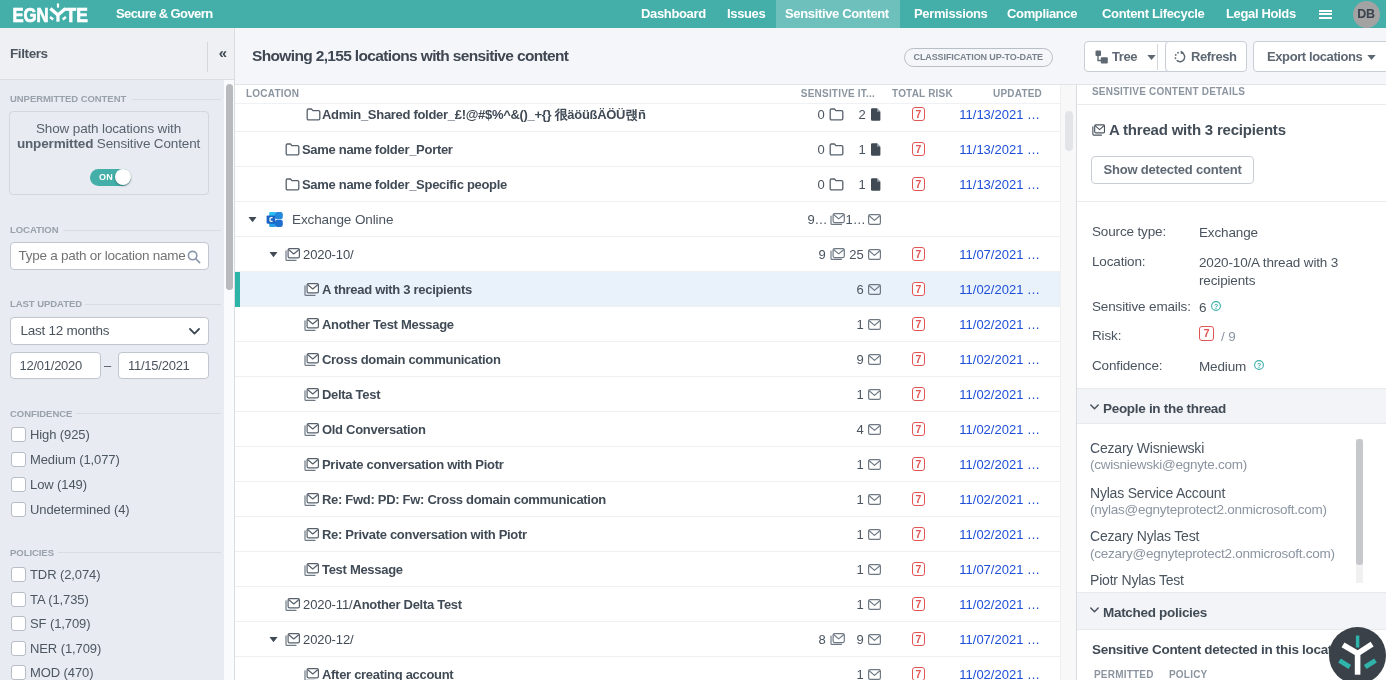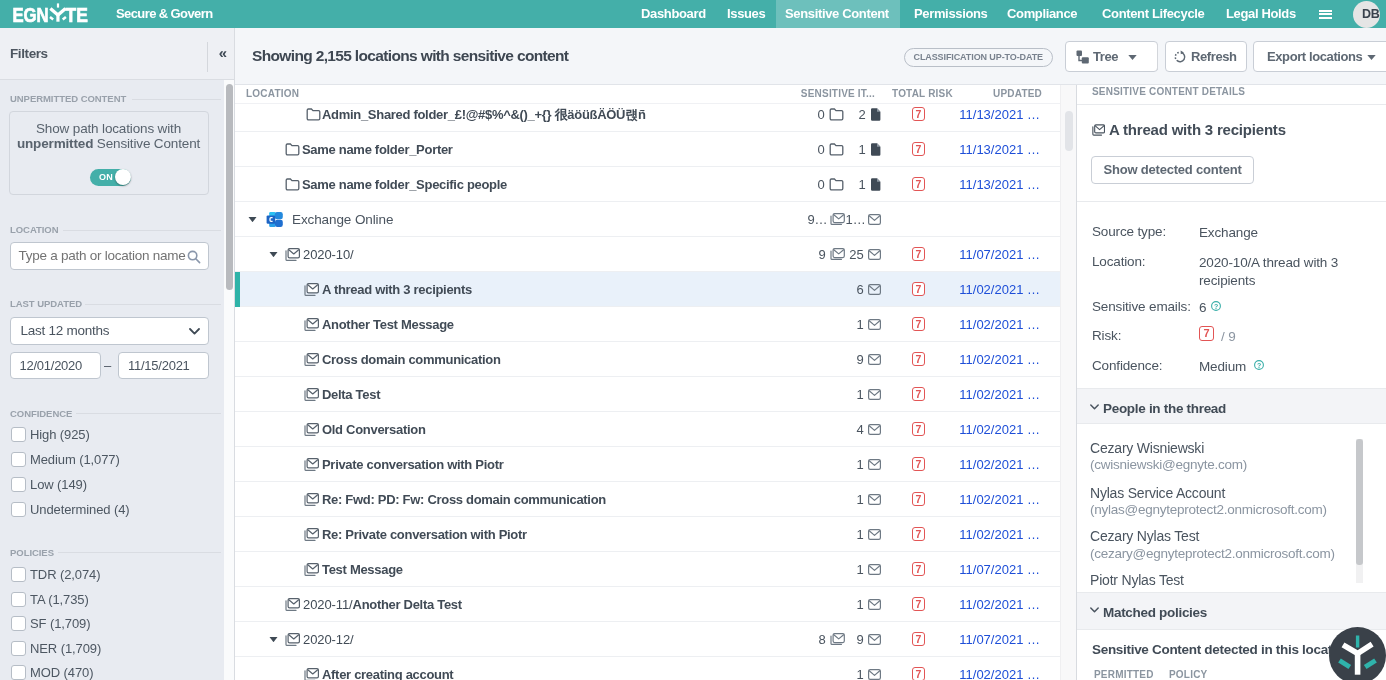--- a/index.html
+++ b/index.html
@@ -5,21 +5,21 @@
 * { margin:0; padding:0; box-sizing:border-box; }
 html,body { width:1386px; height:680px; overflow:hidden; font-family:"Liberation Sans", sans-serif; }
 .abs { position:absolute; }
 body { position:relative; background:#fff; }
 .nav { position:absolute; left:0; top:0; width:1386px; height:28px; background:#44afa9; }
 .nav .brand { position:absolute; left:116px; top:0; height:28px; line-height:28px; color:#fff; font-size:13px; font-weight:bold; letter-spacing:-0.6px; }
 .navitem { position:absolute; top:0; height:28px; line-height:28px; color:#fff; font-size:13px; font-weight:bold; letter-spacing:-0.35px; }
 .navtab { position:absolute; top:0; height:28px; background:rgba(255,255,255,0.22); }
 .burger { position:absolute; left:1318.5px; top:10px; width:13px; height:9px; }
 .burger div { height:2px; background:#fff; margin-bottom:1.3px; }
-.avatar { position:absolute; left:1352.5px; top:0.5px; width:27px; height:27px; background:#e5e5e5; border-radius:50%; color:#39424d; font-size:12.5px; font-weight:bold; text-align:right; line-height:27px; letter-spacing:-0.3px; }
+.avatar { position:absolute; left:1352.5px; top:0.5px; width:27px; height:27px; background:#a3a3a3; border-radius:50%; color:#39424d; font-size:12.5px; font-weight:bold; text-align:center; line-height:27px; letter-spacing:-0.3px; }
 .sb { position:absolute; left:0; top:28px; width:235px; height:652px; background:#e8ebf1; border-right:1px solid #d9dce1; }
 .sb-head { position:absolute; left:0; top:0; width:234px; height:52px; background:#eef0f4; border-bottom:1px solid #dadde2; }
 .sb-head .t { position:absolute; left:10px; top:0; line-height:51px; font-size:13.5px; font-weight:bold; letter-spacing:-0.4px; color:#4d5660; }
 .sb-head .vr { position:absolute; left:206.5px; top:13.5px; width:1px; height:30px; background:#d4d7dc; }
 .sb-head .col { position:absolute; left:214px; top:0; width:18px; line-height:50px; text-align:center; font-size:15px; font-weight:bold; color:#3f4a55; }
 .sb-track { position:absolute; left:223.5px; top:52px; width:10.5px; height:600px; background:#fafbfc; }
 .sb-thumb { position:absolute; left:225.5px; top:56px; width:7.5px; height:206px; background:#b8babe; border-radius:4px; }
 .slabel { position:absolute; left:10px; height:12px; font-size:9.5px; font-weight:bold; color:#99a1ab; letter-spacing:-0.05px; white-space:nowrap; }
 .slabel .ln { position:absolute; top:5.5px; height:1px; background:#d9dce2; }
 .scard { position:absolute; left:8.5px; top:83px; width:200px; height:84px; border:1px solid #d2d6dd; border-radius:4px; text-align:center; font-size:13.5px; letter-spacing:-0.15px; color:#59636e; }
@@ -156,21 +156,21 @@
       <span class="lb">NER (1,709)</span>
     </div>
   <div class="cbrow" style="top:636.5px;">
       <span class="box"></span>
       <span class="lb">MOD (470)</span>
     </div>
 </div>
 <div class="mhead">
   <div class="title">Showing 2,155 locations with sensitive content</div>
   <div class="badge">CLASSIFICATION UP-TO-DATE</div>
-  <div class="btn" style="left:830px;width:93px;">
+  <div class="btn" style="left:849px;width:93px;">
       <svg class="abs" style="left:10px;top:8px" width="13" height="14" viewBox="0 0 13 14">
         <rect x="0.5" y="0.5" width="5.5" height="5.5" rx="1" fill="#5e6873"></rect>
         <path d="M3 6 V10.5 H6.5" fill="none" stroke="#5e6873" stroke-width="1.4"></path>
         <rect x="5.8" y="7.3" width="7" height="6.3" rx="1" fill="#5e6873"></rect>
       </svg>
       <span class="abs" style="left:27px;">Tree</span>
       <svg class="abs" style="left:62px;top:13px" width="9" height="5" viewBox="0 0 9 5">
         <path d="M0.3 0 h8.4 L4.5 5 Z" fill="#5e6873"></path>
       </svg>
     </div>

